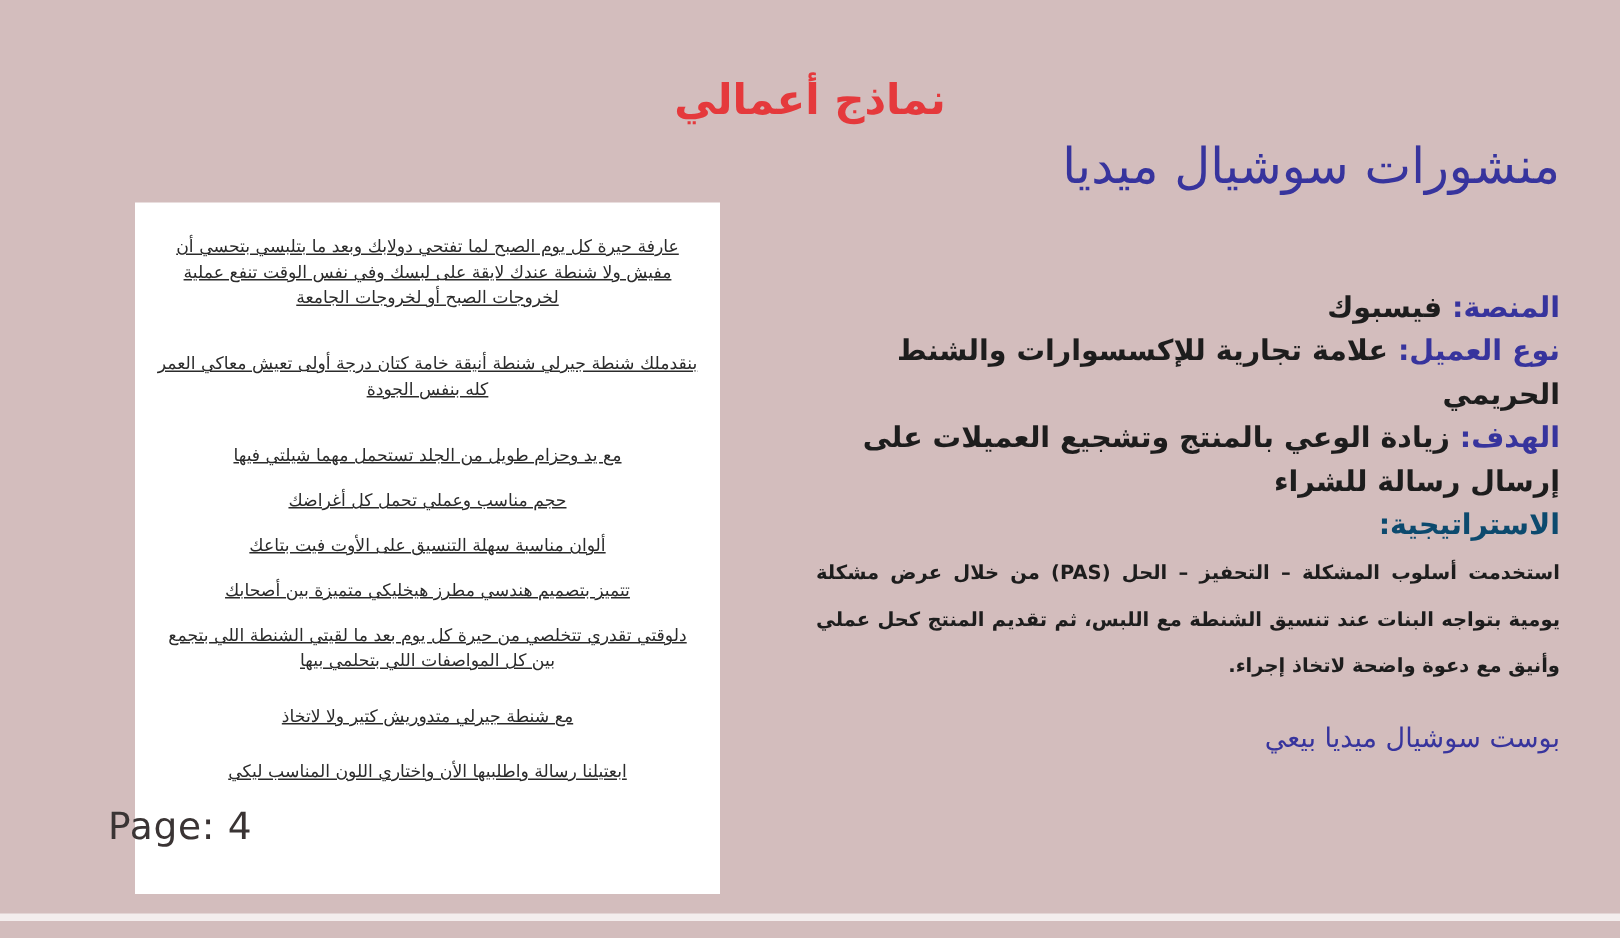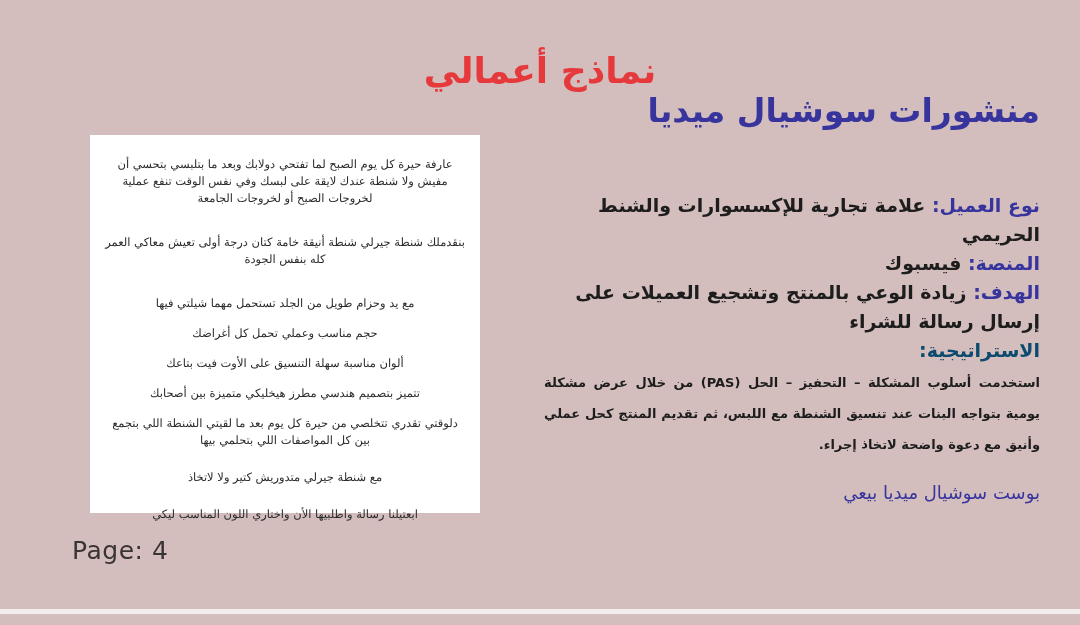--- a/index.html
+++ b/index.html
@@ -6,56 +6,56 @@
   body {
     width: 1080px; height: 625px;
     position: relative; overflow: hidden;
     background: #d3bdbd;
     font-family: "DejaVu Sans", "Liberation Sans", sans-serif;
   }
   .page-title {
     position: absolute; top: 14px; left: 0; right: 0;
     text-align: center;
     color: #e5393c;
-    font-size: 36px; font-weight: 800;
+    font-size: 28px; font-weight: 800;
     letter-spacing: 0.5px;
     margin-top: 36px;
   }
   .right-col {
     position: absolute; top: 90px; right: 40px; width: 512px;
     direction: rtl; text-align: right;
   }
   .section-heading {
     color: #37349d;
-    font-size: 33px; font-weight: 700;
+    font-size: 33px; font-weight: 400;
     margin: 0 0 60px 0; line-height: 1.25;
   }
   .detail-line {
     font-size: 19px; font-weight: 700;
     color: #1d1d1d; line-height: 29px;
   }
   .detail-label { color: #37349d; }
   .detail-label.red { color: #0c4a6e; }
   .strategy-paragraph {
     font-size: 13px; font-weight: 700;
     color: #1d1d1d; line-height: 31px;
     text-align: justify; margin: 2px 0 0 16px;
   }
   .post-type {
     margin-top: 22px;
     color: #37349d; font-size: 18px; font-weight: 400;
   }
   .document-card {
     position: absolute; left: 90px; top: 135px;
-    width: 390px; height: 378px; box-sizing: border-box;
+    width: 390px; height: 461px; box-sizing: border-box;
     background: #ffffff;
     padding: 21px 14px 12px 14px;
     direction: rtl; text-align: center;
     font-family: "DejaVu Serif", "Liberation Serif", serif;
-    font-size: 11.5px; color: #2b2b2b;
+    font-size: 11.5px; color: #2b2b2b; text-decoration: underline;
   }
   .document-card p { margin: 0 0 13px 0; line-height: 17px; }
   .document-card p.gap-lg { margin-bottom: 27px; }
   .document-card p.gap-md { margin-bottom: 20px; }
   .document-card p:last-child { margin-bottom: 0; }
   .page-footer {
     position: absolute; left: 72px; top: 536px;
     font-size: 25px; color: #3a3434; letter-spacing: 0.5px;
   }
   .bottom-divider {
@@ -65,27 +65,27 @@
 </style>
 </head>
 <body>
 
 <h1 class="page-title" dir="rtl">نماذج أعمالي</h1>
 
 <div class="right-col">
   <h2 class="section-heading">منشورات سوشيال ميديا</h2>
 
   <div class="detail-line">
-    <span class="detail-label">نوع العميل:</span>
-    <span>علامة تجارية للإكسسوارات والشنط الحريمي</span>
+    <span class="detail-label">المنصة:</span>
+    <span>فيسبوك</span>
   </div>
 
   <div class="detail-line">
-    <span class="detail-label">المنصة:</span>
-    <span>فيسبوك</span>
+    <span class="detail-label">نوع العميل:</span>
+    <span>علامة تجارية للإكسسوارات والشنط الحريمي</span>
   </div>
 
   <div class="detail-line">
     <span class="detail-label">الهدف:</span>
     <span>زيادة الوعي بالمنتج وتشجيع العميلات على إرسال رسالة للشراء</span>
   </div>
 
   <div class="detail-line">
     <span class="detail-label red">الاستراتيجية:</span>
     <span></span>

